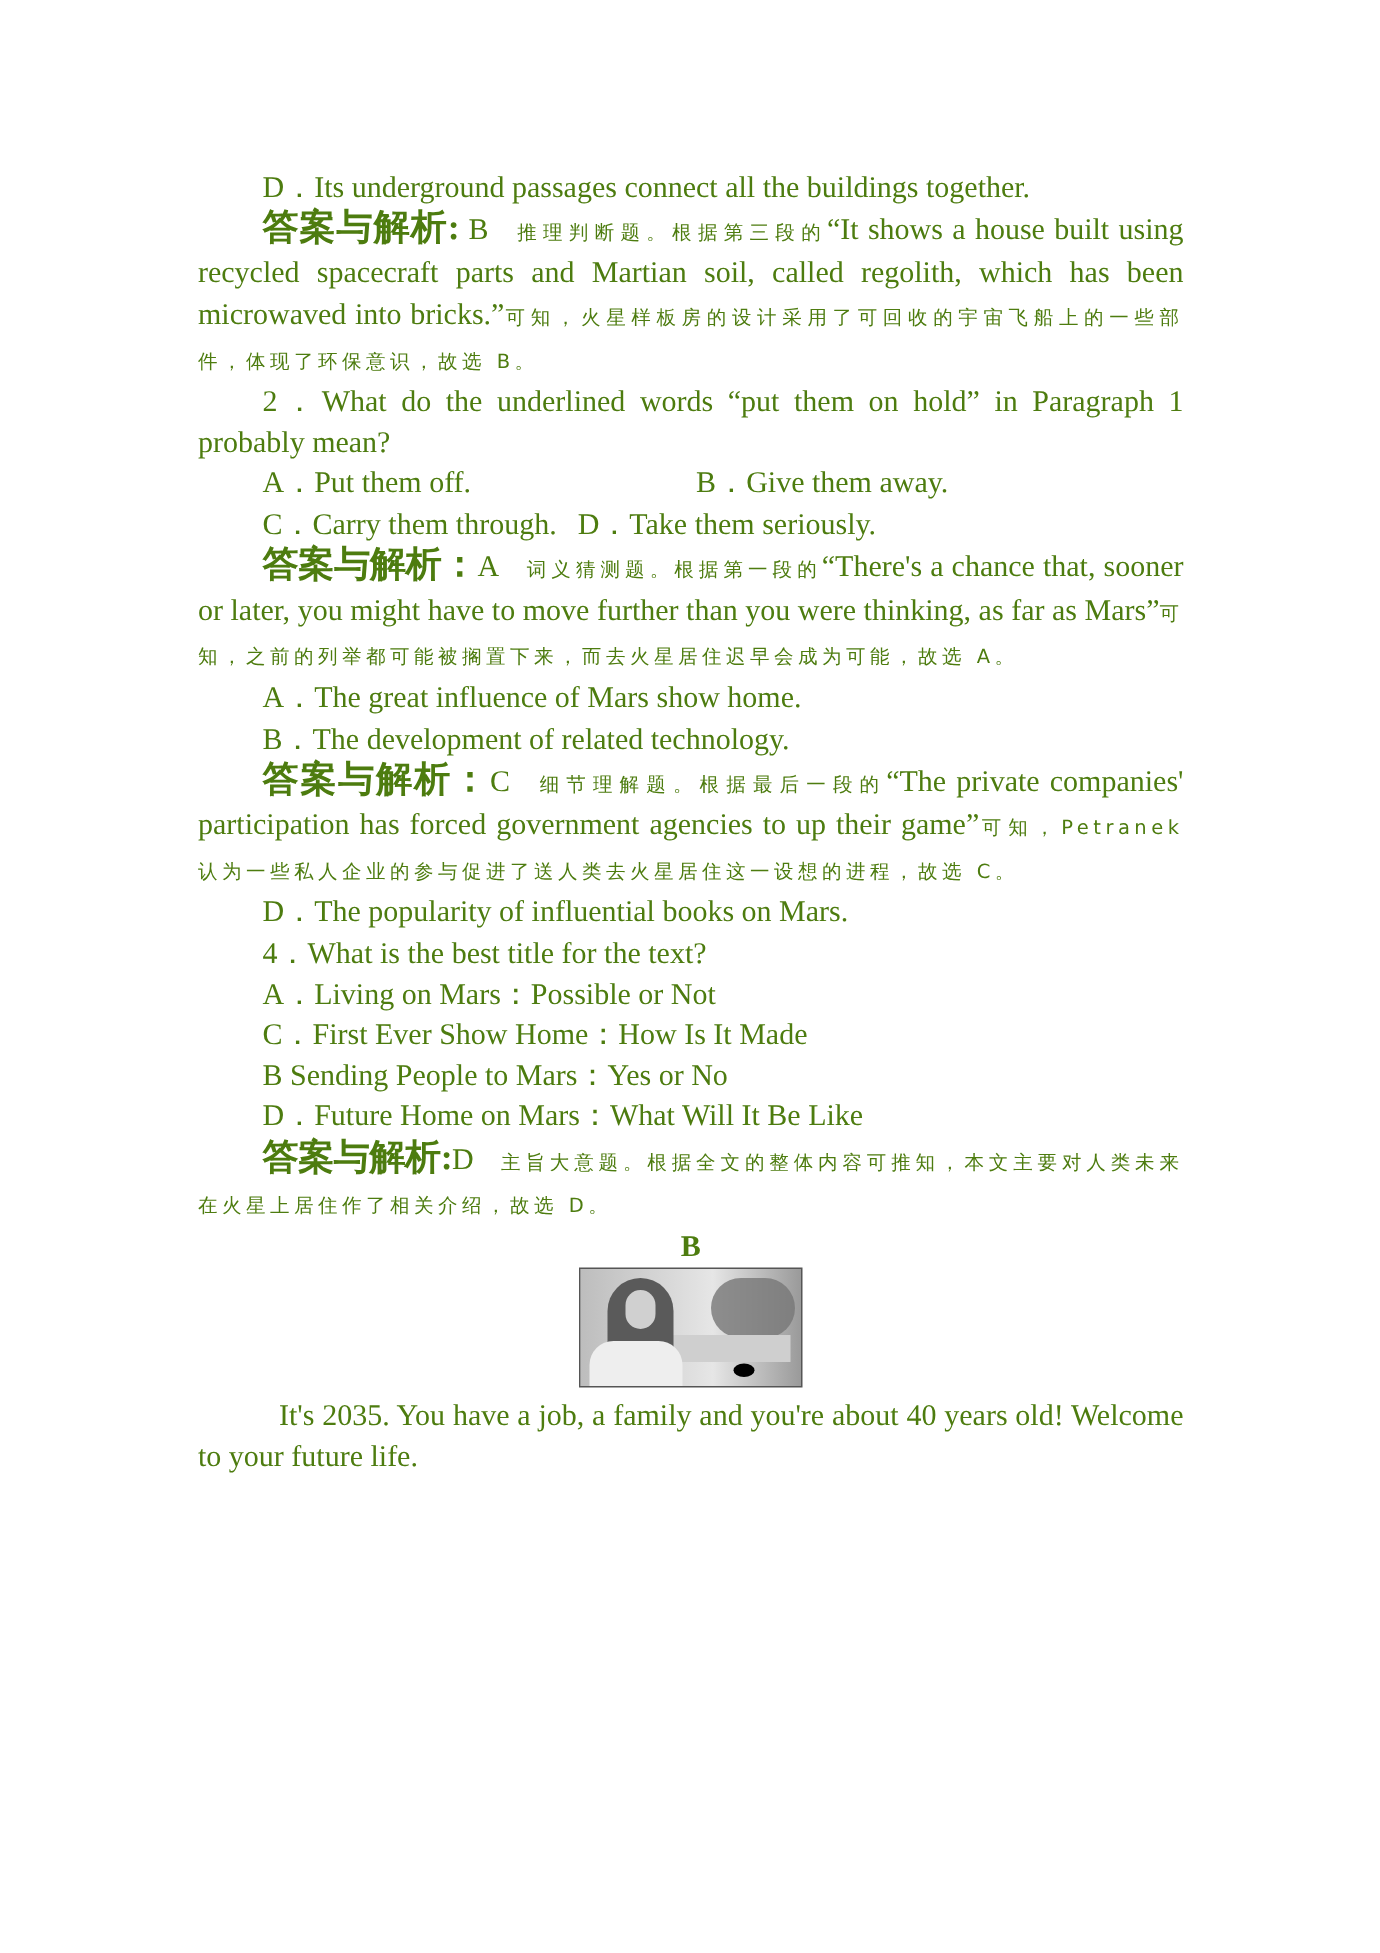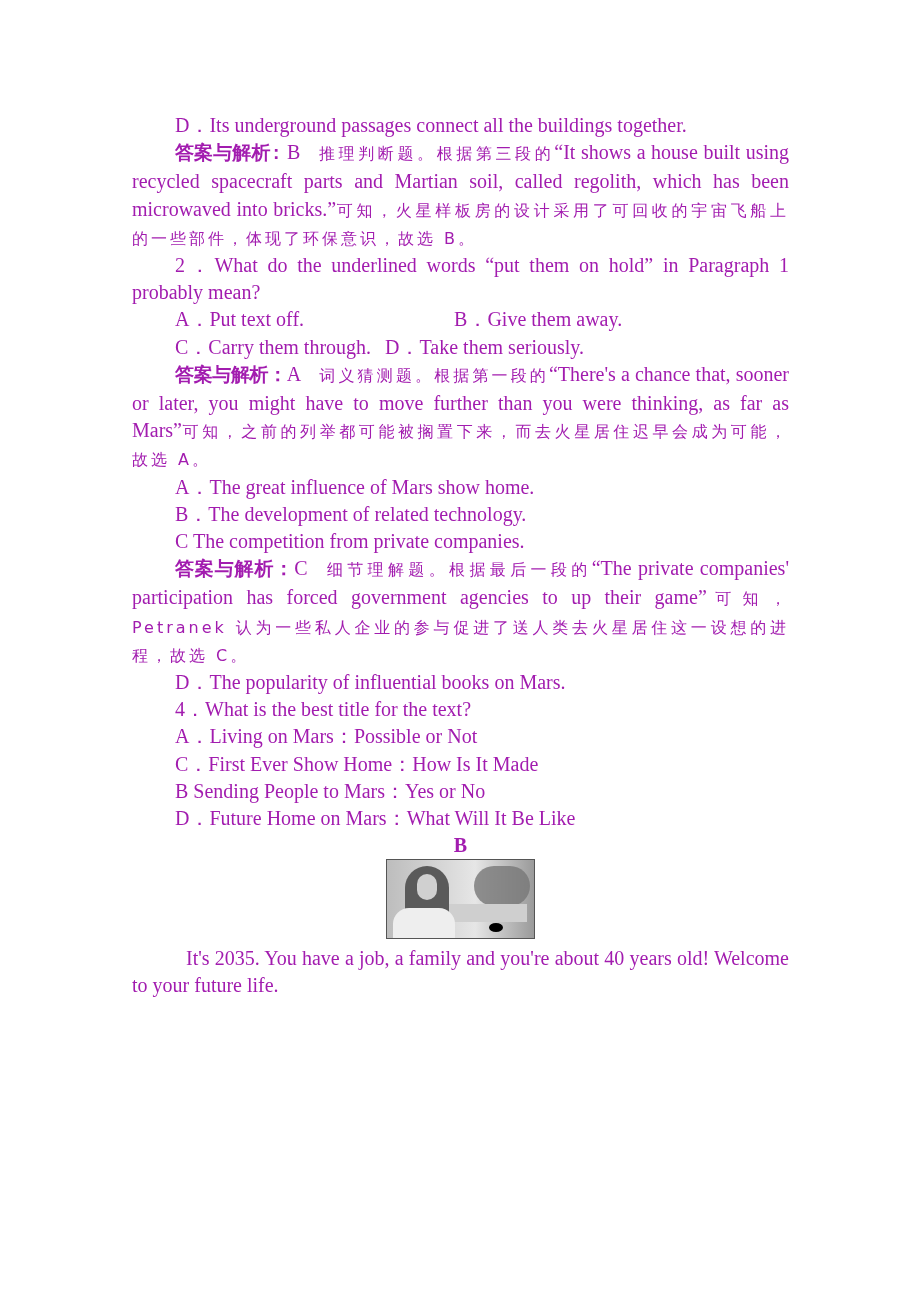--- a/index.html
+++ b/index.html
@@ -1,26 +1,26 @@
 <!DOCTYPE html>
 <html><head>
   <meta charset="utf-8">
   <style>
     html, body { margin: 0; padding: 0; background: #ffffff; }
     body { width: 920px; height: 1302px; position: relative; overflow: hidden; }
     .page {
       position: absolute; left: 132px; top: 112px; width: 657px;
       font-family: "Liberation Serif", "DejaVu Serif", serif;
-      font-size: 20px; line-height: 27.2px; color: #a21caf;
+      font-size: 20px; line-height: 27.2px; color: #4d7c0f;
     }
     .p { margin: 0; text-align: justify; text-align-last: left; }
     .ind { text-indent: 43px; }
     .opt { padding-left: 43px; white-space: nowrap; }
-    .lbl { font-family: Liberation Mono, monospace; font-weight: bold; font-size: 19px; letter-spacing: -0.5px; }
-    .cn { font-family: "DejaVu Sans", sans-serif; font-size: 16px; letter-spacing: 3px; }
+    .lbl { font-family: Liberation Serif, serif; font-weight: bold; font-size: 24px; letter-spacing: -0.5px; }
+    .cn { font-family: "DejaVu Sans", sans-serif; font-size: 13px; letter-spacing: 3px; }
     .gap { display: inline-block; width: 18px; }
     .optgap { display: inline-block; width: 150px; }
     .optgap2 { display: inline-block; width: 14px; }
     .sec-title { text-align: center; font-weight: bold; font-size: 20px; margin: 0; height: 27px; }
     .figure { width: 147px; height: 78px; margin: 0 auto 6px auto; border: 1px solid #555; position: relative; overflow: hidden;
       background: linear-gradient(90deg, #bdbdbd 0%, #d8d8d8 40%, #e6e6e6 60%, #9a9a9a 100%); }
     .fig-hair { position: absolute; left: 18px; top: 6px; width: 44px; height: 58px; border-radius: 22px 22px 6px 6px; background: #5a5a5a; }
     .fig-face { position: absolute; left: 30px; top: 14px; width: 20px; height: 26px; border-radius: 10px; background: #d0d0d0; }
     .fig-body { position: absolute; left: 6px; top: 48px; width: 62px; height: 32px; border-radius: 16px 16px 0 0; background: #eeeeee; }
     .fig-tree { position: absolute; right: 4px; top: 6px; width: 56px; height: 40px; border-radius: 20px; background: #777; opacity: 0.8; }
@@ -34,42 +34,44 @@
 <div class="page">
 
   <p class="p opt">D．Its underground passages connect all the buildings together.</p>
   <p class="p ind">
     <span class="lbl">答案与解析:</span>
     <span>B</span><span class="gap"></span><span class="cn">推理判断题。根据第三段的</span><span>“It shows a house built using recycled spacecraft parts and Martian soil, called regolith, which has been microwaved into bricks.”</span><span class="cn">可知，火星样板房的设计采用了可回收的宇宙飞船上的一些部件，体现了环保意识，故选 B。</span>
   </p>
 
   <p class="p ind">2．What do the underlined words “put them on hold” in Paragraph 1 probably mean?</p>
   <p class="p opt">
-    <span>A．Put text off.</span><span class="optgap"></span><span>B．Give them away.</span>
+    <span>A．Put them off.</span><span class="optgap"></span><span>B．Give them away.</span>
   </p>
   <p class="p opt">
     <span>C．Carry them through.</span><span class="optgap2"></span><span>D．Take them seriously.</span>
   </p>
   <p class="p ind">
     <span class="lbl">答案与解析：</span><span>A</span><span class="gap"></span><span class="cn">词义猜测题。根据第一段的</span><span>“There's a chance that, sooner or later, you might have to move further than you were thinking, as far as Mars”</span><span class="cn">可知，之前的列举都可能被搁置下来，而去火星居住迟早会成为可能，故选 A。</span>
   </p>
 
   <p class="p opt">A．The great influence of Mars show home.</p>
   <p class="p opt">B．The development of related technology.</p>
-  <p class="p opt">C The competition from private companies.</p>
   <p class="p ind">
     <span class="lbl">答案与解析：</span><span>C</span><span class="gap"></span><span class="cn">细节理解题。根据最后一段的</span><span>“The private companies' participation has forced government agencies to up their game”</span><span class="cn">可知，Petranek 认为一些私人企业的参与促进了送人类去火星居住这一设想的进程，故选 C。</span>
   </p>
   <p class="p opt">D．The popularity of influential books on Mars.</p>
 
   <p class="p opt">4．What is the best title for the text?</p>
   <p class="p opt">A．Living on Mars：Possible or Not</p>
   <p class="p opt">C．First Ever Show Home：How Is It Made</p>
   <p class="p opt">B Sending People to Mars：Yes or No</p>
   <p class="p opt">D．Future Home on Mars：What Will It Be Like</p>
+  <p class="p ind">
+    <span class="lbl">答案与解析:</span><span>D</span><span class="gap"></span><span class="cn">主旨大意题。根据全文的整体内容可推知，本文主要对人类未来在火星上居住作了相关介绍，故选 D。</span>
+  </p>
 
   <p class="sec-title">B</p>
   <div class="figure">
     <div class="fig-tree"></div>
     <div class="fig-table"></div>
     <div class="fig-hair"></div>
     <div class="fig-face"></div>
     <div class="fig-body"></div>
     <div class="fig-dot"></div>
   </div>

